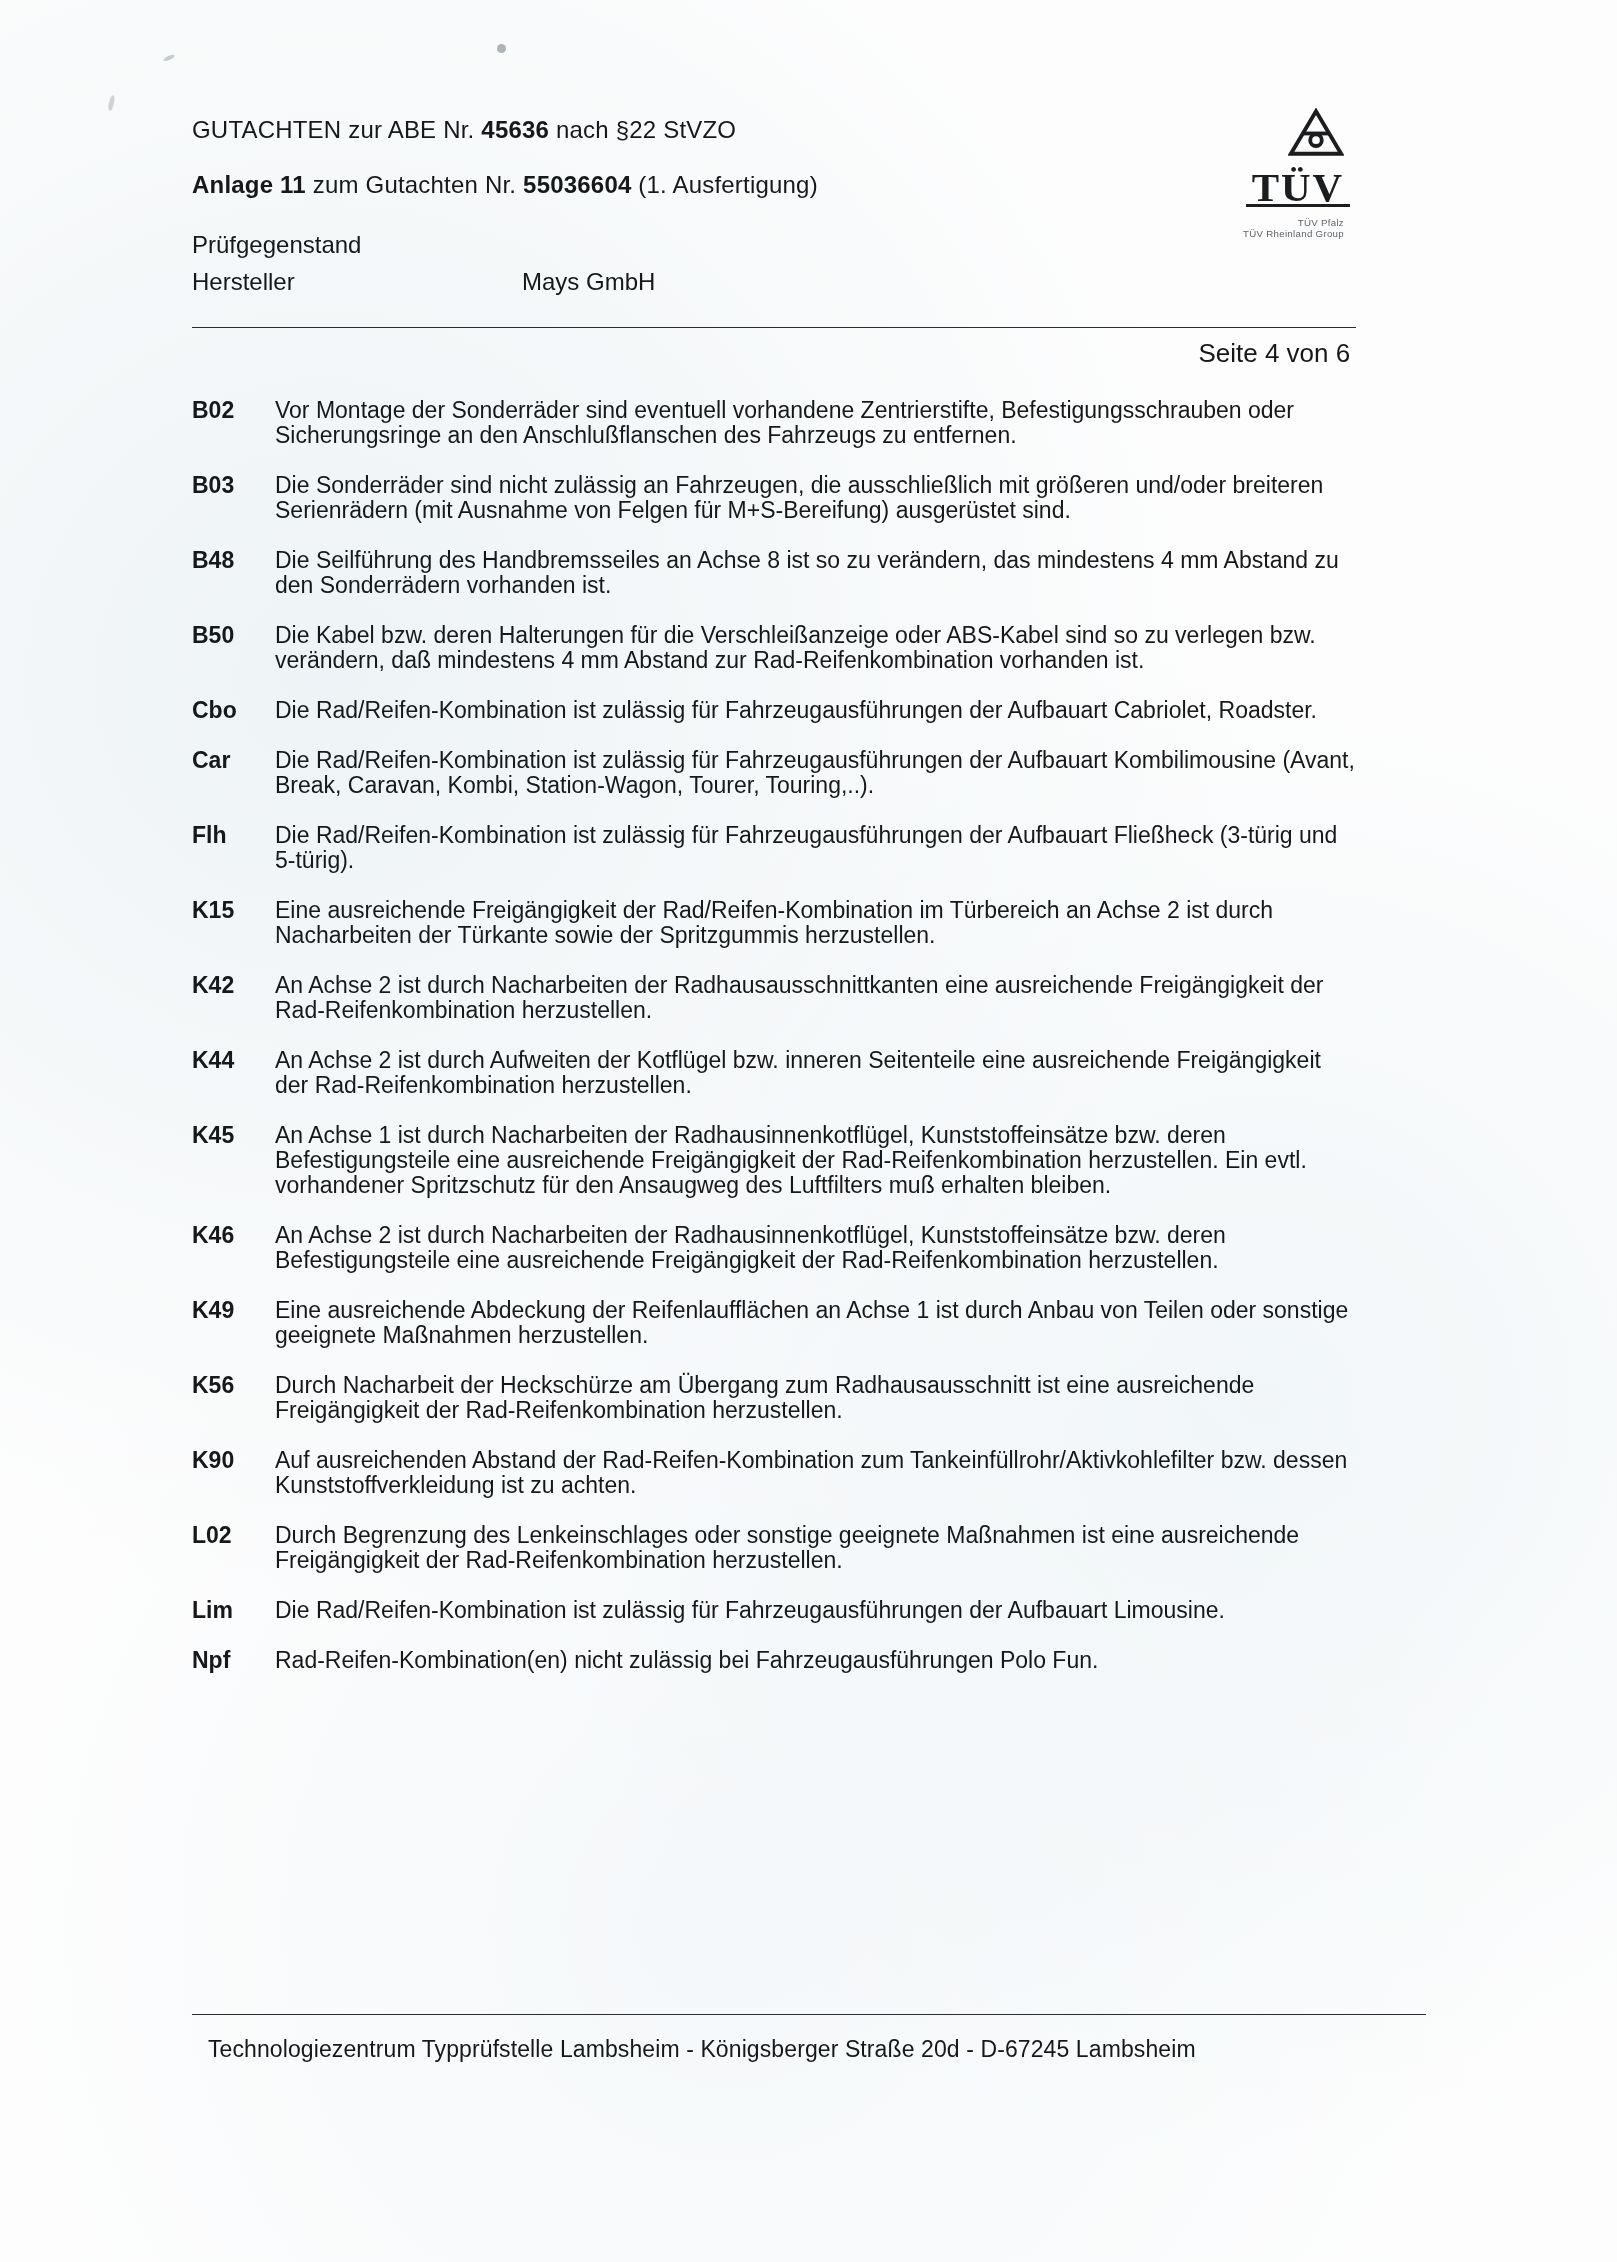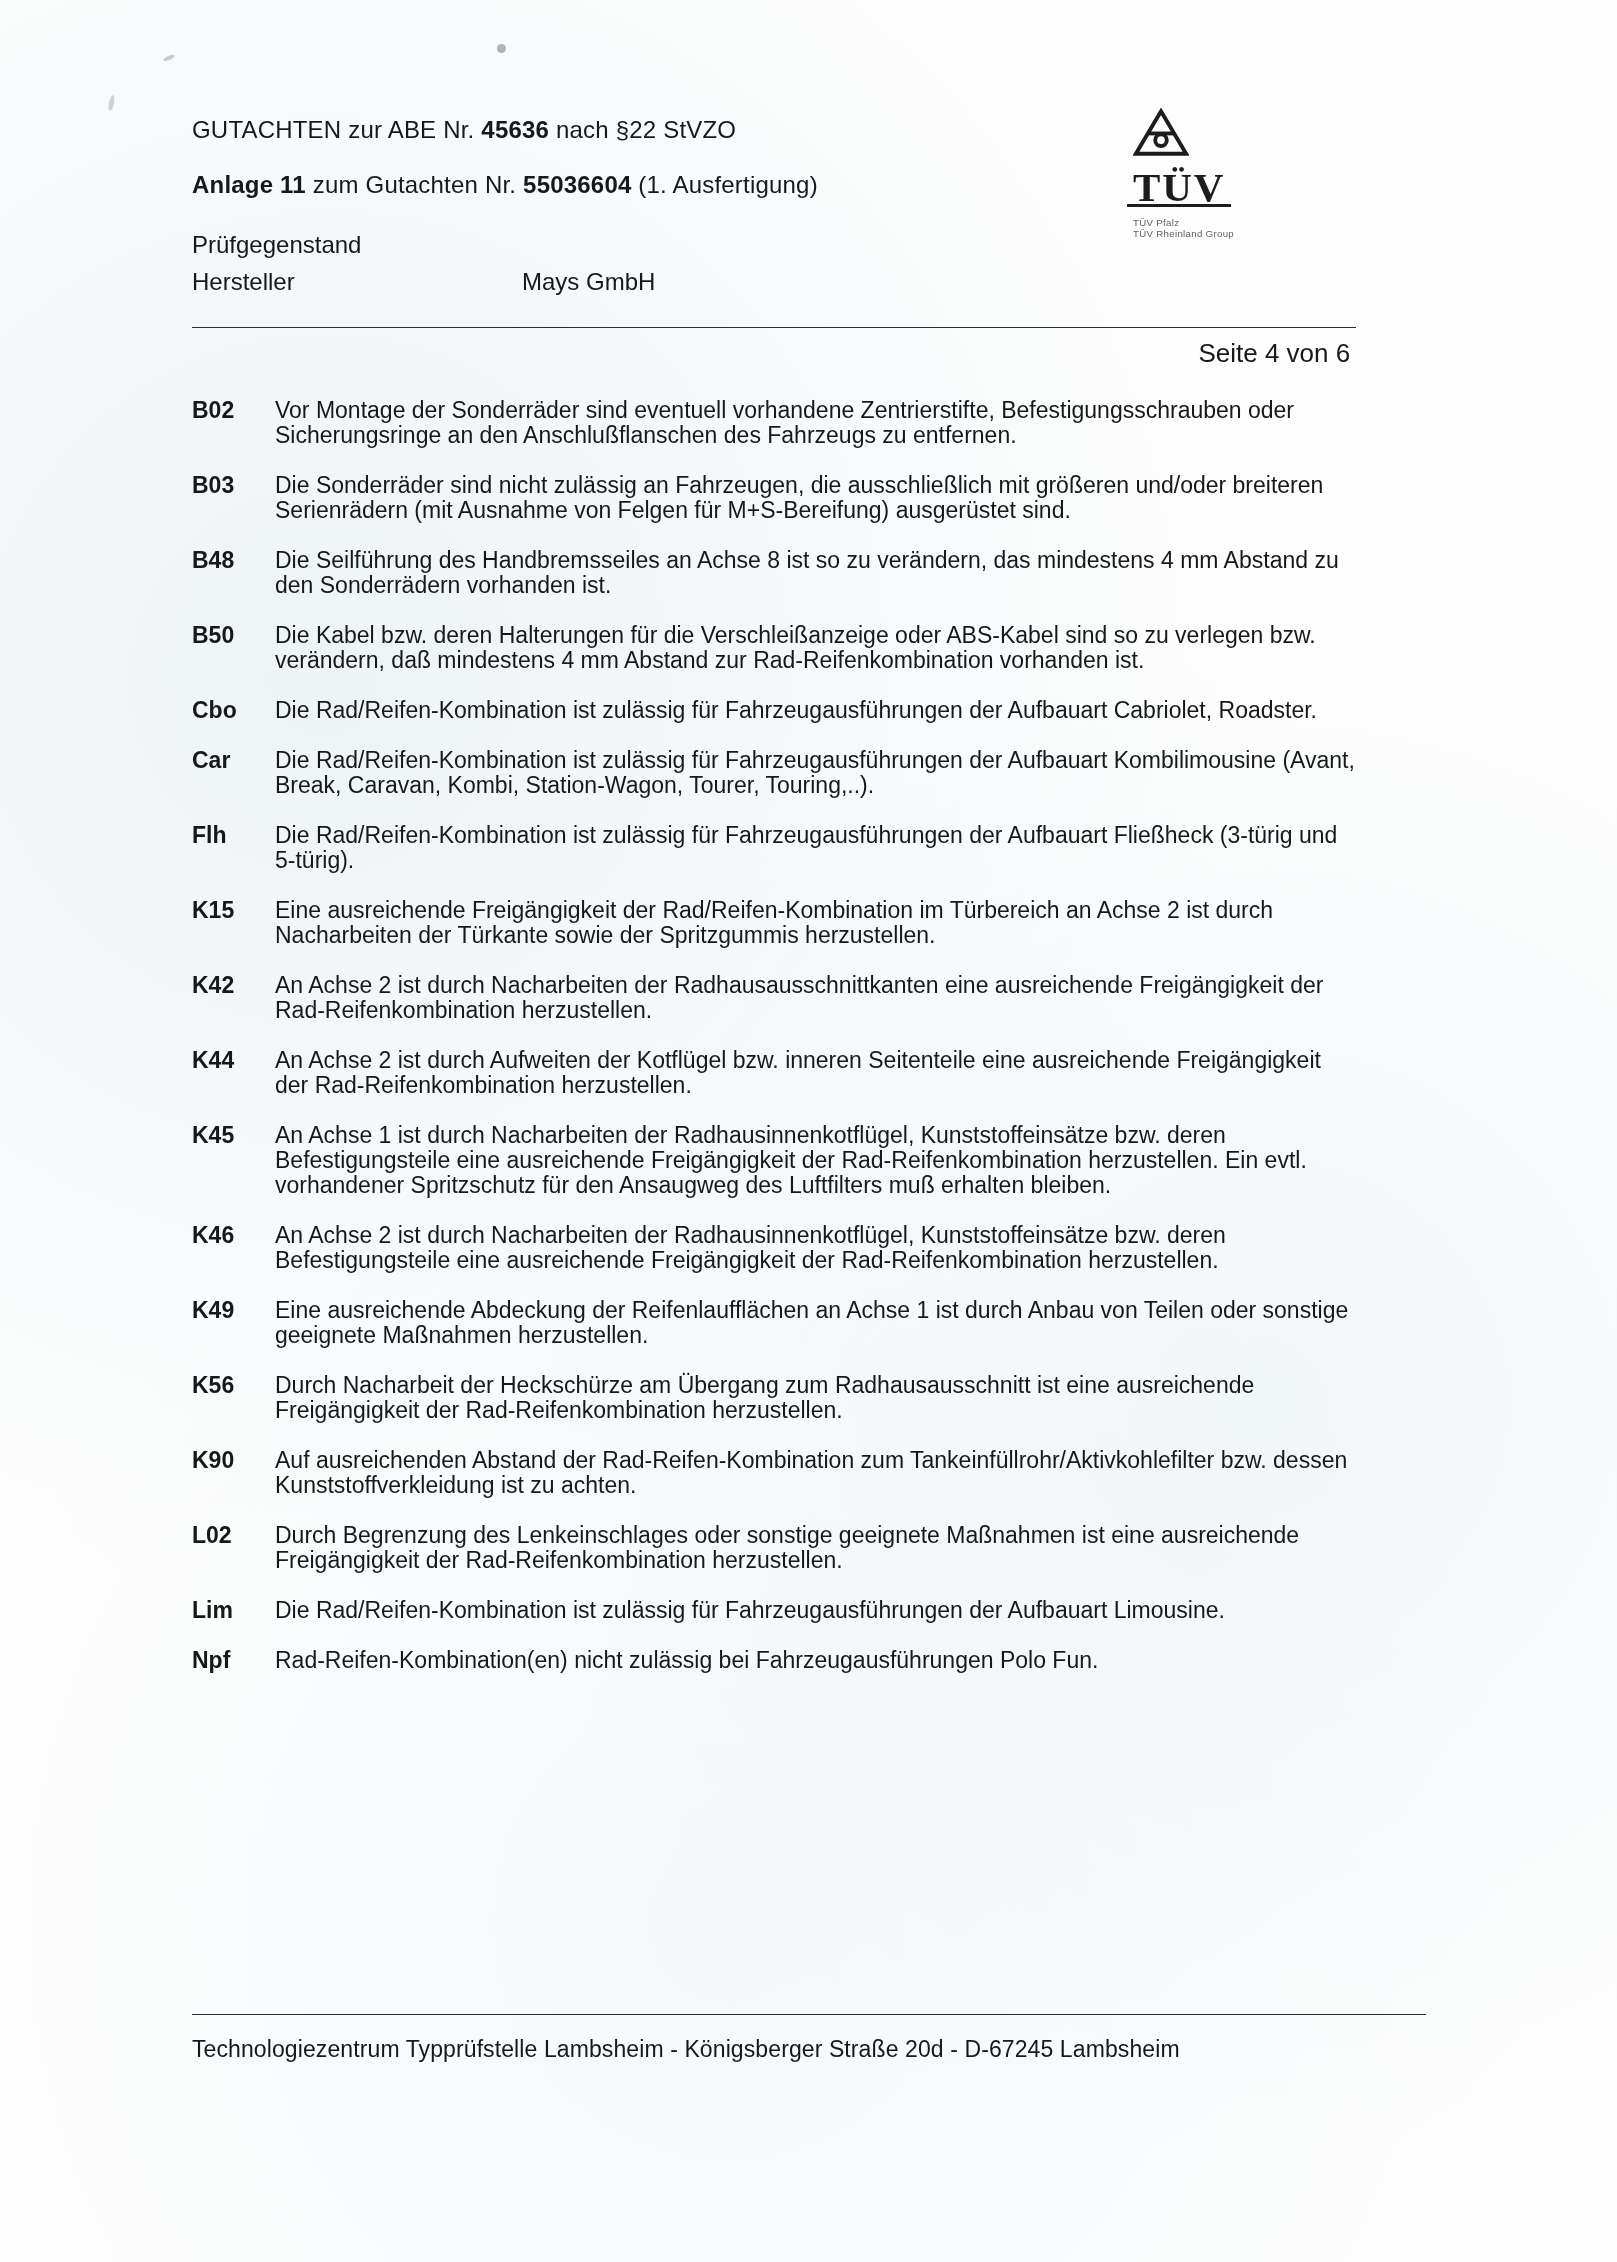--- a/index.html
+++ b/index.html
@@ -51,24 +51,24 @@
   .hdr-row {
     display: flex;
     font-size: 24px;
     line-height: 37px;
   }
   .hdr-label { width: 330px; }
   .hdr-val { }
 
   .tuv {
     position: absolute;
-    right: 0;
+    right: 12px;
     top: -7.8px;
     width: 223px;
-    text-align: left;
+    text-align: right;
     color: #1b1d1f;
   }
   .tuv .mark {
     display: block;
     margin: 0 auto 1.9px auto;
   }
   .tuv .word {
     font-size: 41px;
     font-weight: bold;
     letter-spacing: 1.9px;
@@ -123,21 +123,21 @@
   
   .foot-rule {
     position: absolute;
     left: 192px;
     right: 192px;
     top: 2014px;
     border-top: 1.9px solid #2a2d30;
   }
   .footer {
     position: absolute;
-    left: 192px;
+    left: 208px;
     right: 146px;
     top: 2036px;
     font-size: 23px;
     letter-spacing: 0.1px;
   }
 </style>
 </head>
 <body>
 
 <div class="page">

